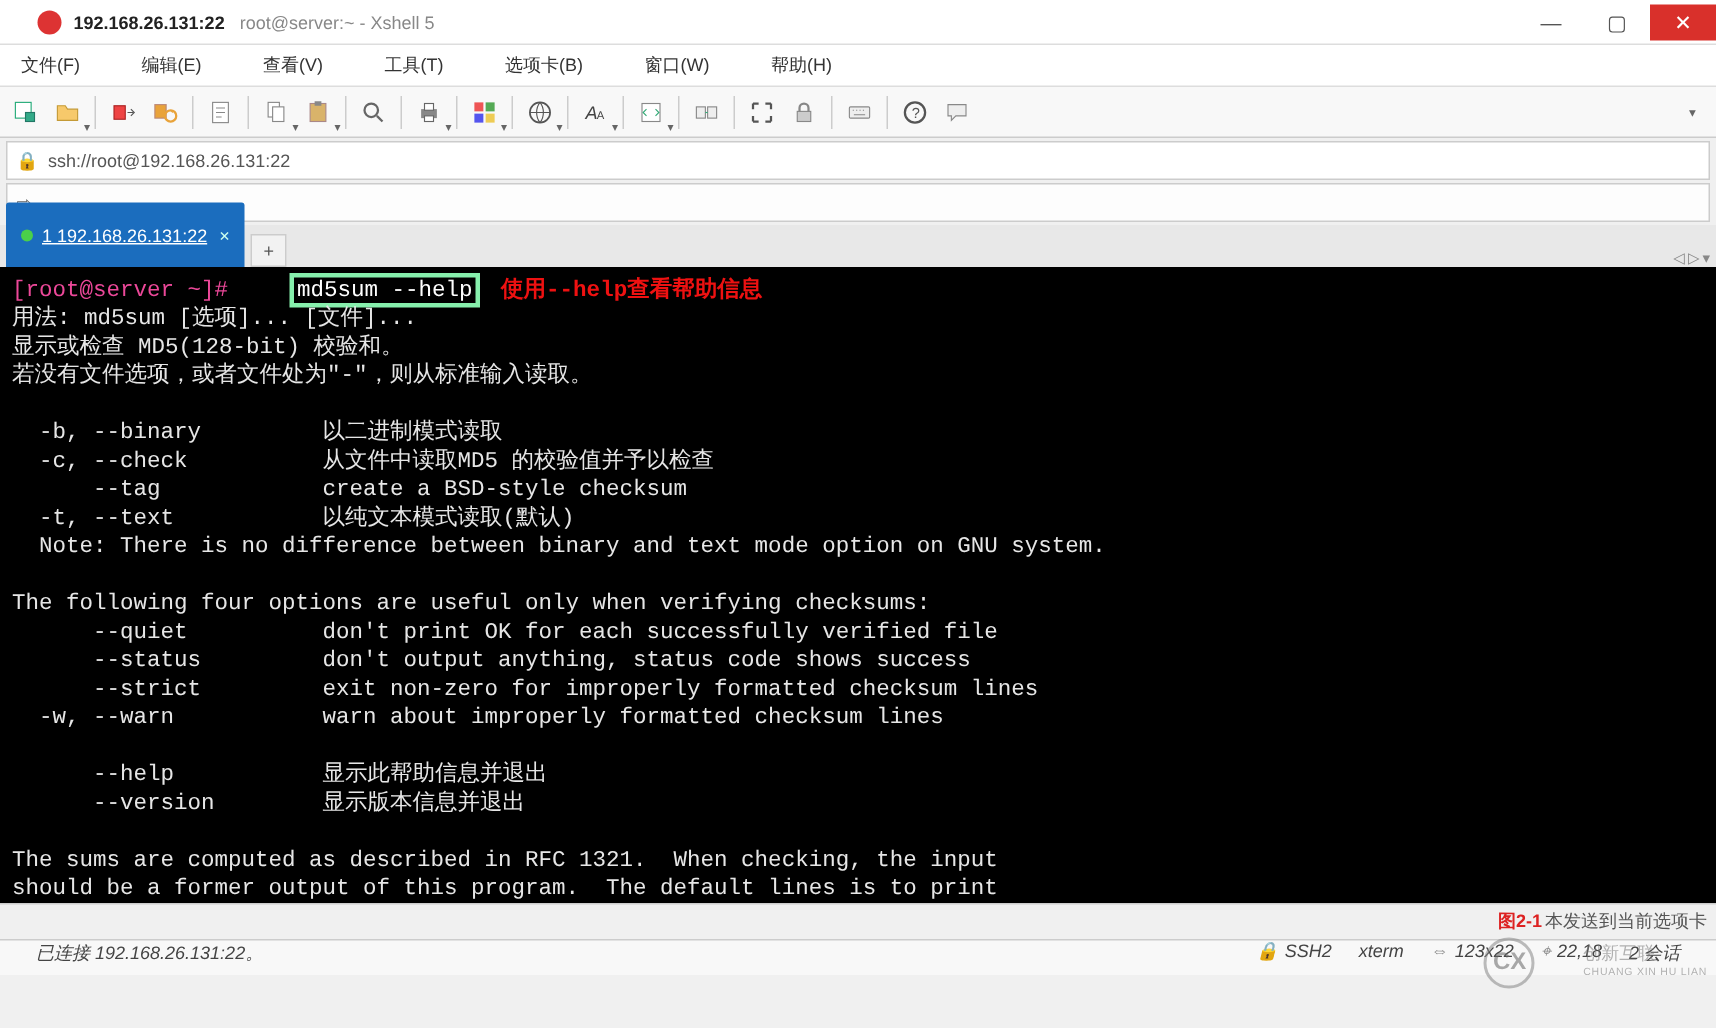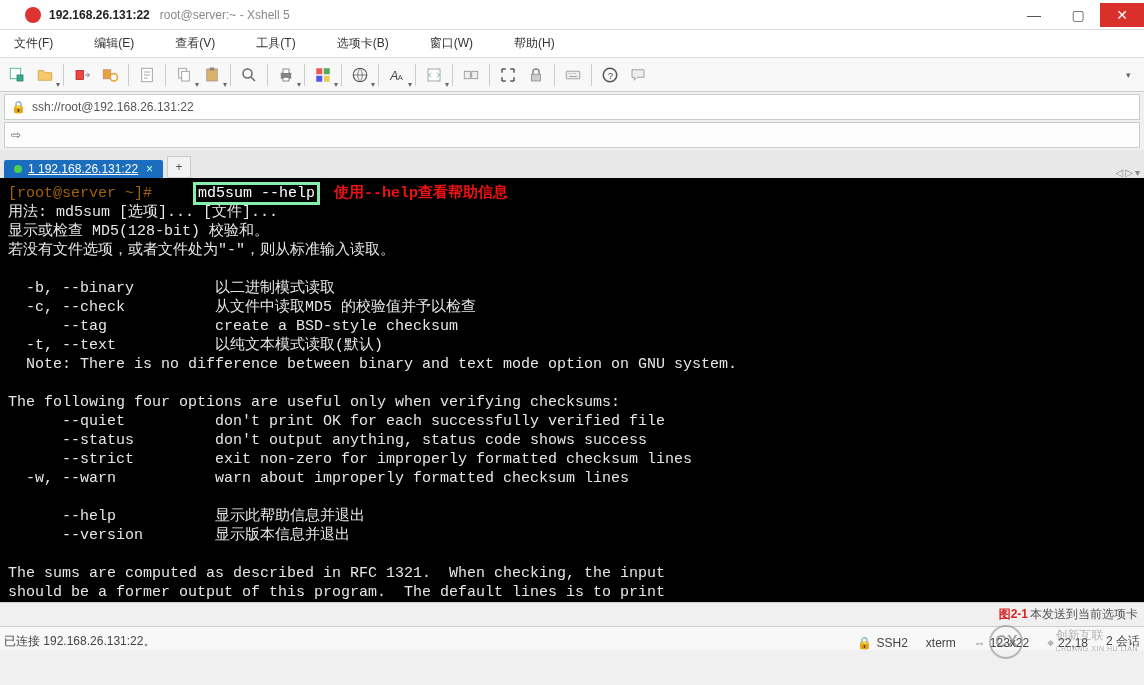--- a/index.html
+++ b/index.html
@@ -29,36 +29,36 @@
 
 .addr-bar { height: 26px; background: #fff; border: 1px solid #ccc; margin: 2px 4px; display: flex; align-items: center; padding: 0 6px; color: #555; }
 .addr-bar .lock { margin-right: 6px; color: #888; }
 
 
 .info-bar { height: 26px; background: #fdfdfd; border: 1px solid #ccc; margin: 2px 4px; display: flex; align-items: center; padding: 0 6px; color: #666; }
 .info-bar .arrow { margin-right: 6px; }
 
 
 .tab-strip { height: 28px; background: #e8e8e8; display: flex; align-items: flex-end; padding-left: 4px; border-bottom: 0; position: relative; }
-.tab { background: #1b6dbe; color: #fff; height: 18px; display: flex; align-items: center; padding: 0 10px; border-radius: 2px 2px 0 0; font-size: 12px; }
+.tab { background: #1b6dbe; color: #fff; height: 43px; display: flex; align-items: center; padding: 0 10px; border-radius: 2px 2px 0 0; font-size: 12px; }
 .tab .dot { width: 8px; height: 8px; background: #4ad04a; border-radius: 50%; margin-right: 6px; }
 .tab .close { margin-left: 8px; color: #cfe; font-size: 12px; }
 .tab-new { width: 24px; height: 22px; background: #f2f2f2; border: 1px solid #ccc; display: flex; align-items: center; justify-content: center; margin-left: 4px; color: #555; }
 .tab-nav { position: absolute; right: 4px; color: #888; display: flex; gap: 2px; font-size: 10px; }
 
 
 .terminal { background: #000; color: #e6e6e6; font-family: "Consolas","Courier New",monospace; font-size: 15px; line-height: 19px; padding: 6px 8px; height: 424px; white-space: pre; overflow: hidden; }
-.prompt { color: #a16207; }
+.prompt { color: #ec4899; }
 .redbox { border: 3px solid #86efac; padding: 0 2px; color: #fff; margin-left: 32px; }
 .note { color: #e11; font-weight: bold; margin-left: 14px; }
 
 
 .footer1 { height: 24px; background: #f0f0f0; display: flex; align-items: center; padding: 0 6px; color: #555; border-top: 1px solid #ccc; justify-content: flex-end; }
 .figlabel { color: #d22; font-weight: bold; margin-right: 2px; }
-.footer2 { height: 24px; background: #f8f8f8; display: flex; align-items: flex-end; padding: 0 4px; color: #444; border-top: 1px solid #ccc; }
+.footer2 { height: 24px; background: #f8f8f8; display: flex; align-items: flex-start; padding: 0 24px; color: #444; border-top: 1px solid #ccc; font-style: italic; }
 .footer2 .spacer { flex: 1; }
 .statcell { margin-left: 18px; }
 .statcell .ic { margin-right: 4px; color: #888; }
 
 .watermark { position: absolute; right: 6px; bottom: 26px; display: flex; align-items: center; opacity: 0.55; gap: 28px; }
 .watermark .logo { width: 34px; height: 34px; border: 2px solid #888; border-radius: 50%; display: flex; align-items: center; justify-content: center; color: #666; font-weight: bold; font-size: 16px; margin-right: 4px; }
 .watermark .txt { color: #777; font-size: 12px; line-height: 14px; }
 
 u.tabu { text-decoration: underline; }
 </style>

